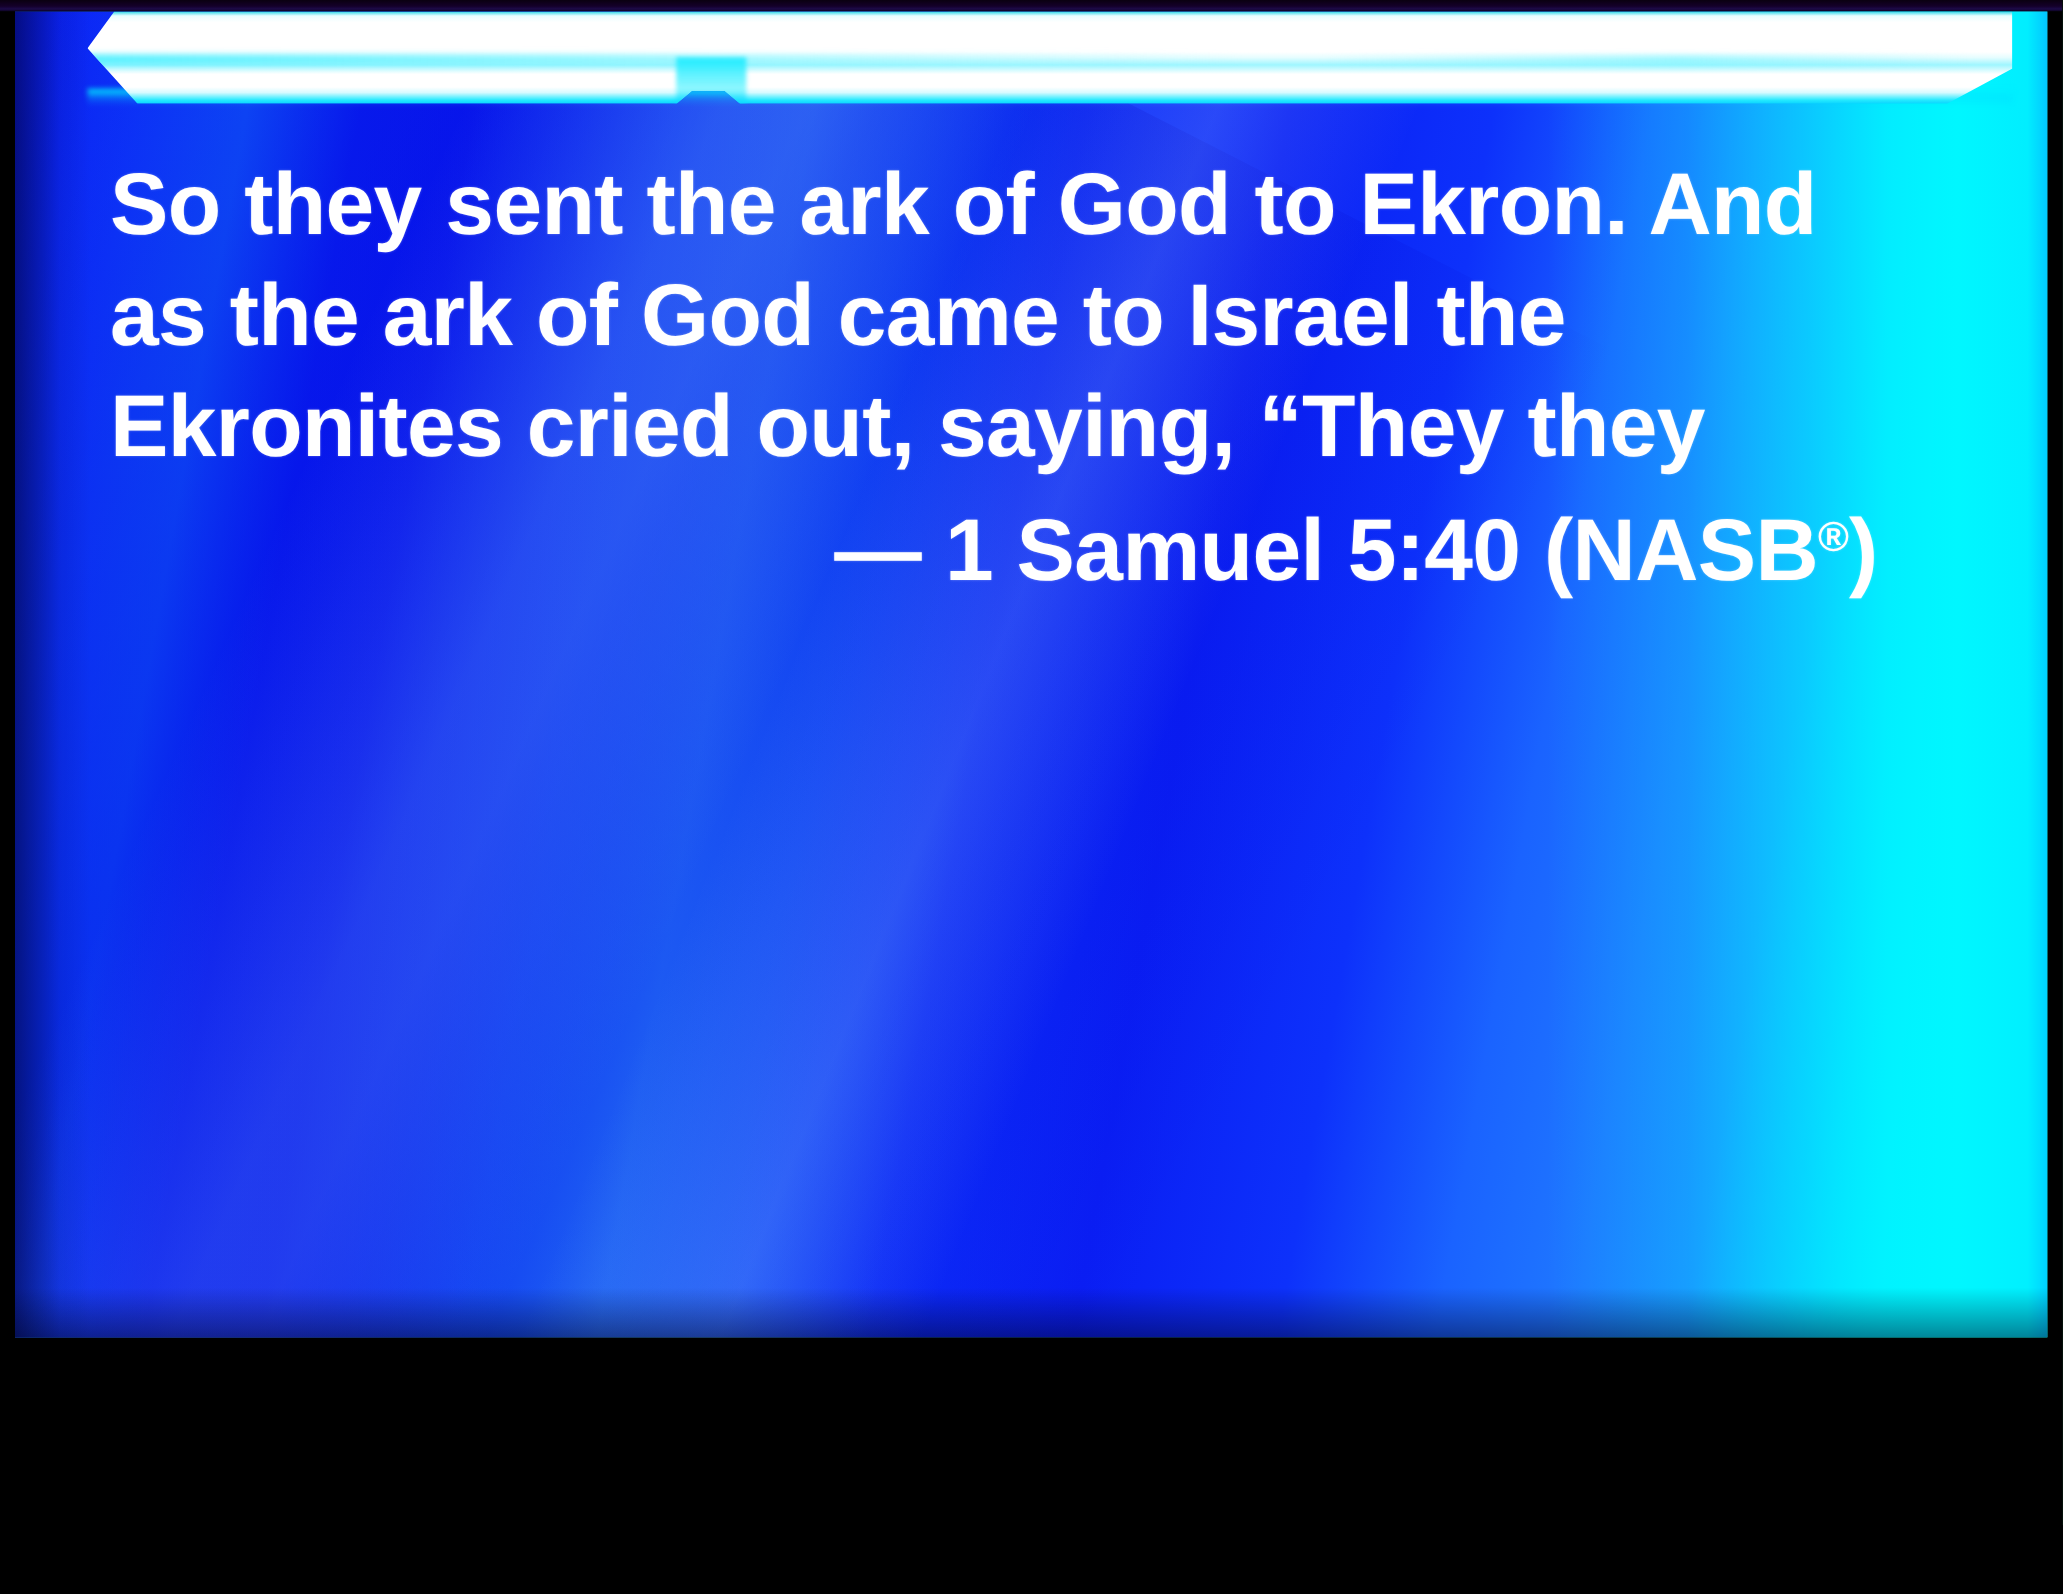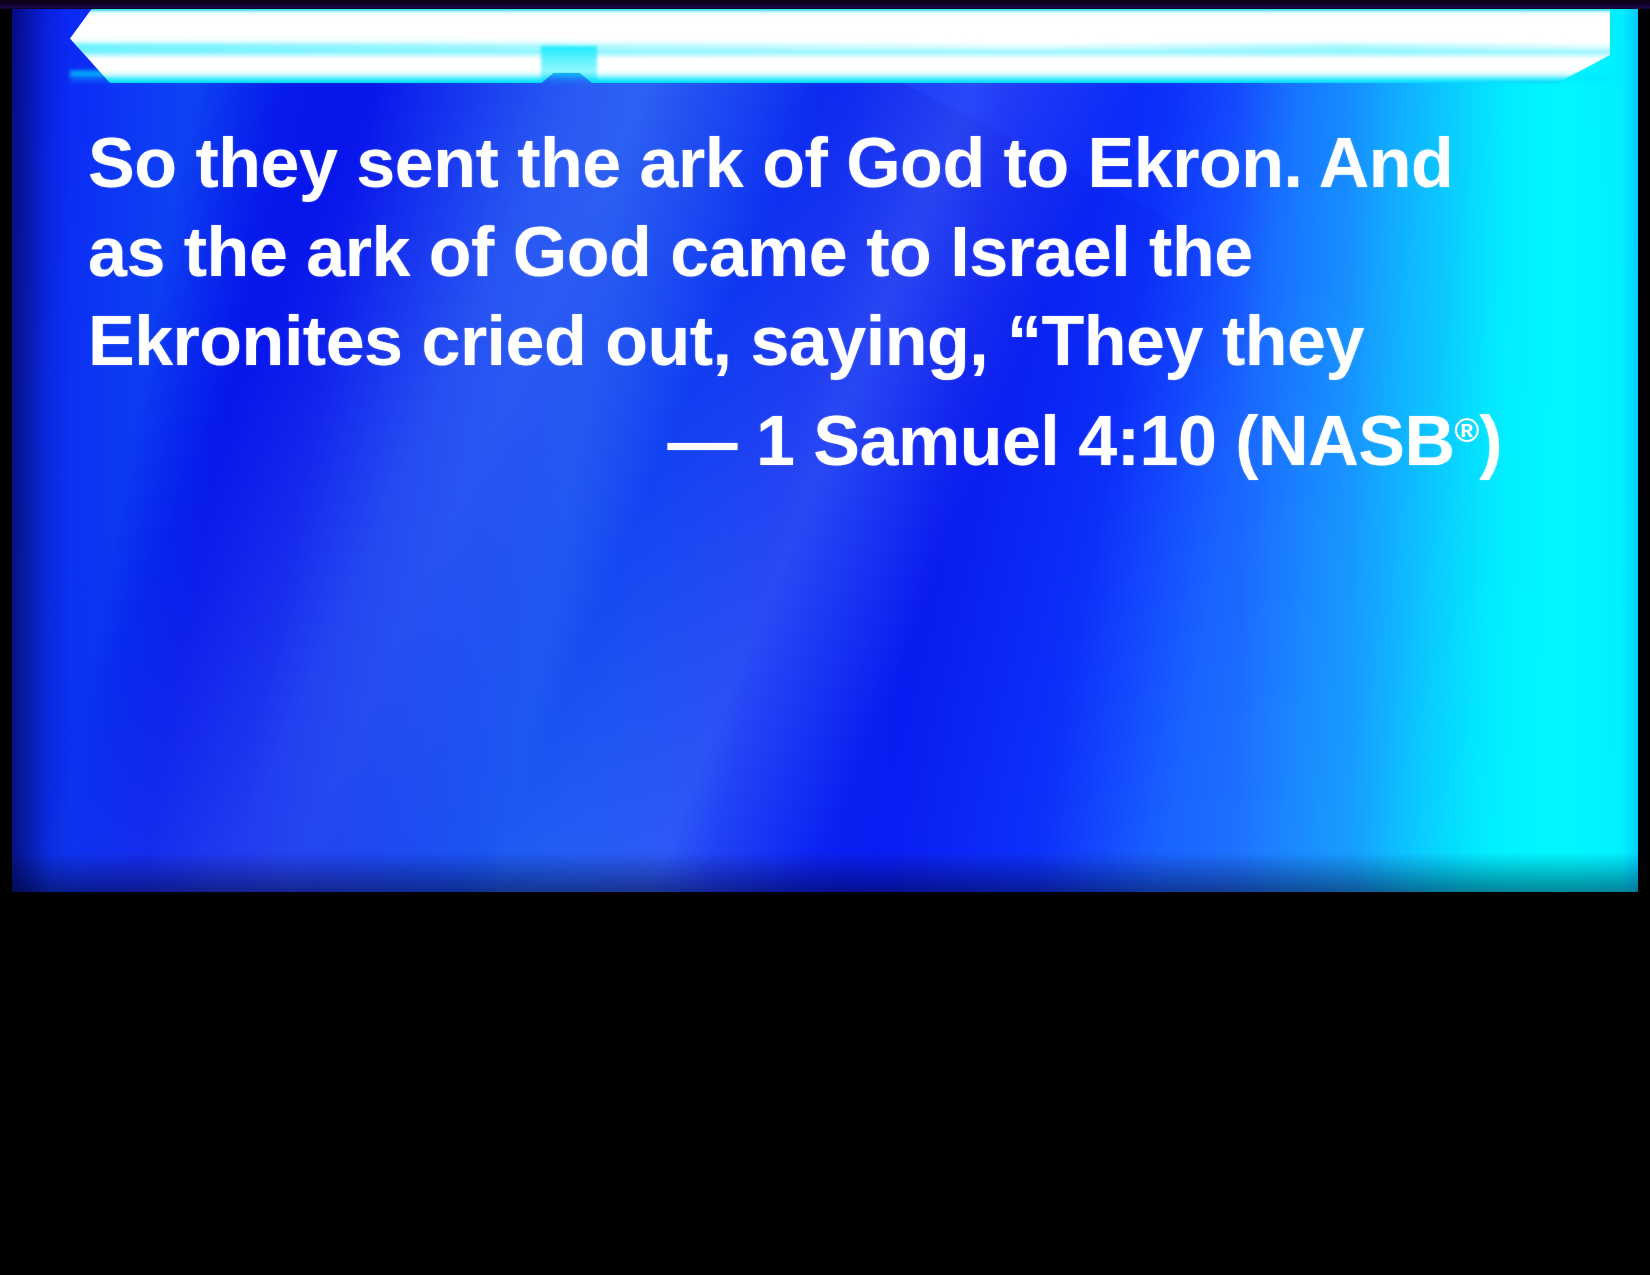--- a/index.html
+++ b/index.html
@@ -31,21 +31,21 @@
     background: linear-gradient(to bottom, #0a0010 0%, #14002a 55%, #1d0b4a 80%, #0b0320 100%);
     z-index: 9;
   }
 
   
   .screen {
     position: absolute;
     left: 12px;
     top: 9px;
     width: 1626px;
-    height: 883px;
+    height: 1061px;
     overflow: hidden;
     background: #14532d;
   }
 
   
   .bg-base {
     position: absolute;
     inset: 0;
     background:
       linear-gradient(100deg,
@@ -274,17 +274,17 @@
         <div class="banner-stripe-a"></div>
         <div class="banner-stripe-b"></div>
         <div class="banner-notch"></div>
       </div>
     </div>
 
     <div class="verse-block">
       <div class="verse-line">So they sent the ark of God to Ekron. And</div>
       <div class="verse-line">as the ark of God came to Israel the</div>
       <div class="verse-line">Ekronites cried out, saying, “They they</div>
-      <div class="attribution"><span>— 1 Samuel 4:10 (NASB</span><span class="reg-mark">®</span><span>)</span></div>
+      <div class="attribution"><span>— 1 Samuel 5:40 (NASB</span><span class="reg-mark">®</span><span>)</span></div>
     </div>
 
   </div>
 </div>
 
 </body></html>

